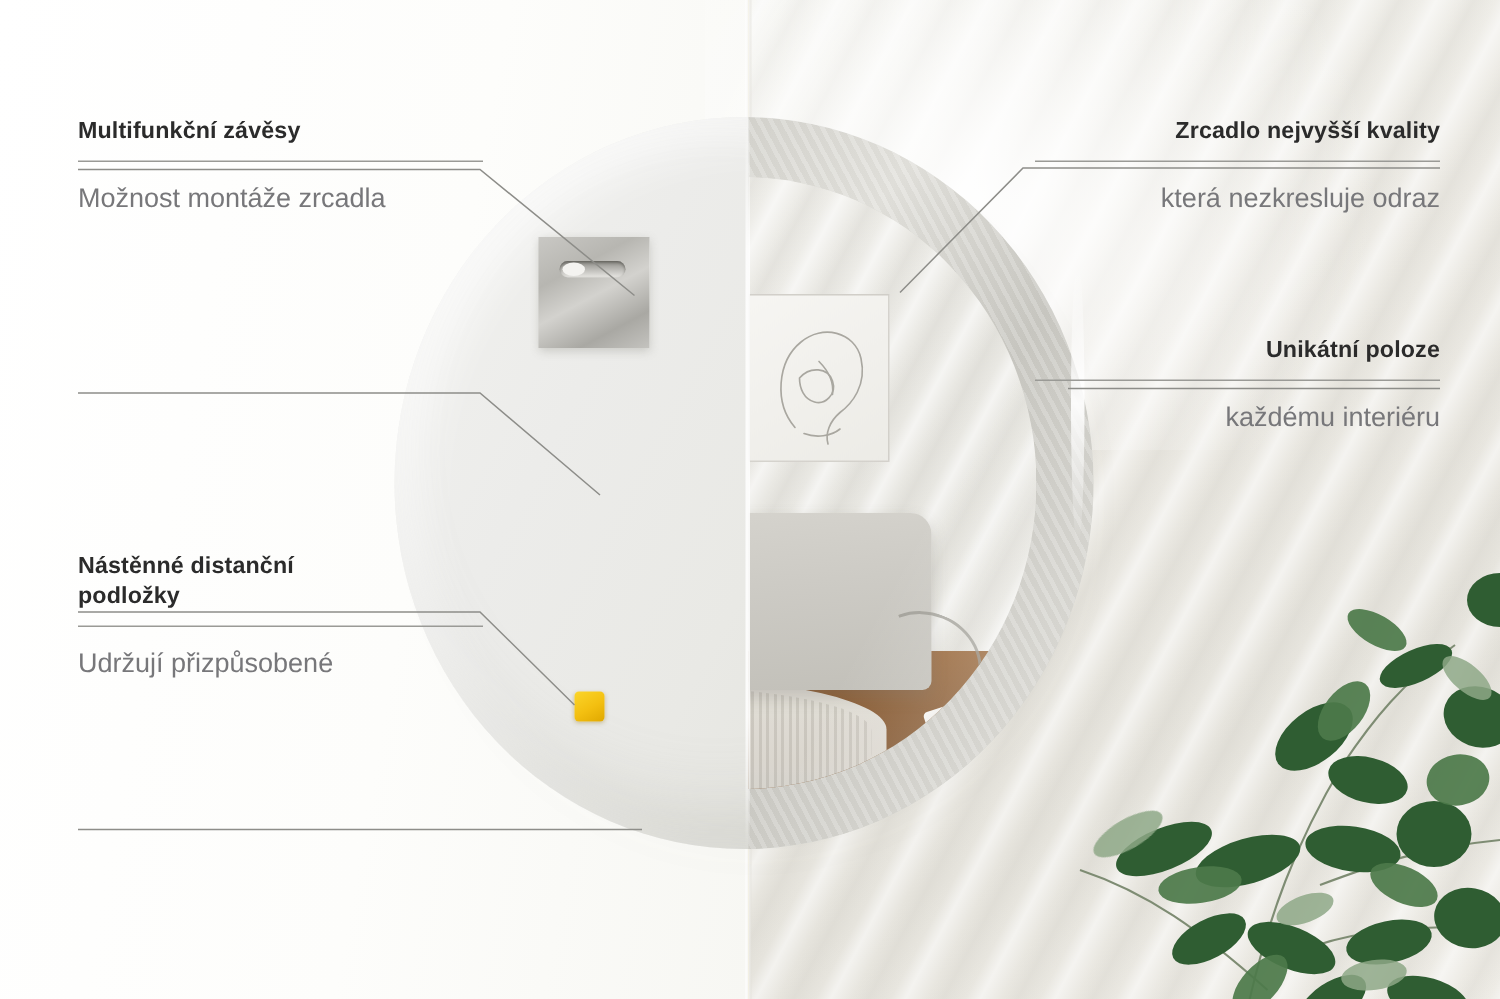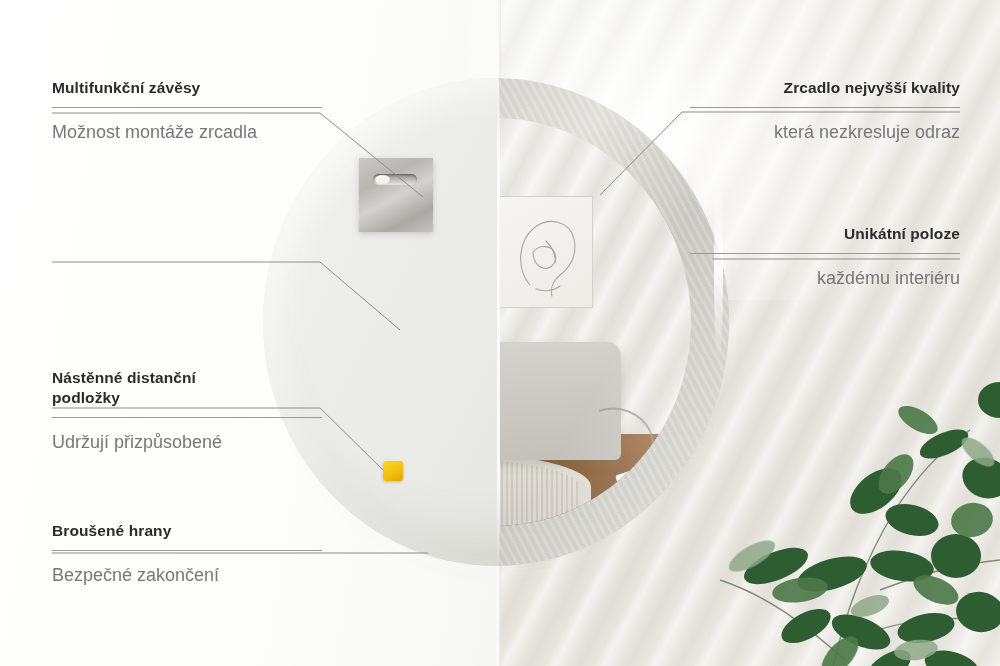--- a/index.html
+++ b/index.html
@@ -246,27 +246,20 @@
 
   <div class="callout left-callout" id="c3">
     <div class="ttl">Nástěnné distanční</div>
     <div class="ttl">podložky</div>
     <div class="rule"></div>
     <div class="desc">
       <div>Udržují přizpůsobené</div>
     </div>
   </div>
 
-  <div class="callout left-callout" id="c4">
-    <div class="ttl">Broušené hrany</div>
-    <div class="rule"></div>
-    <div class="desc">
-      <div>Bezpečné zakončení</div>
-    </div>
-  </div>
 
   <div class="callout right-callout" id="c5">
     <div class="ttl">Zrcadlo nejvyšší kvality</div>
     <div class="rule"></div>
     <div class="desc">
       <div>která nezkresluje odraz</div>
     </div>
   </div>
 
   <div class="callout right-callout" id="c6">

